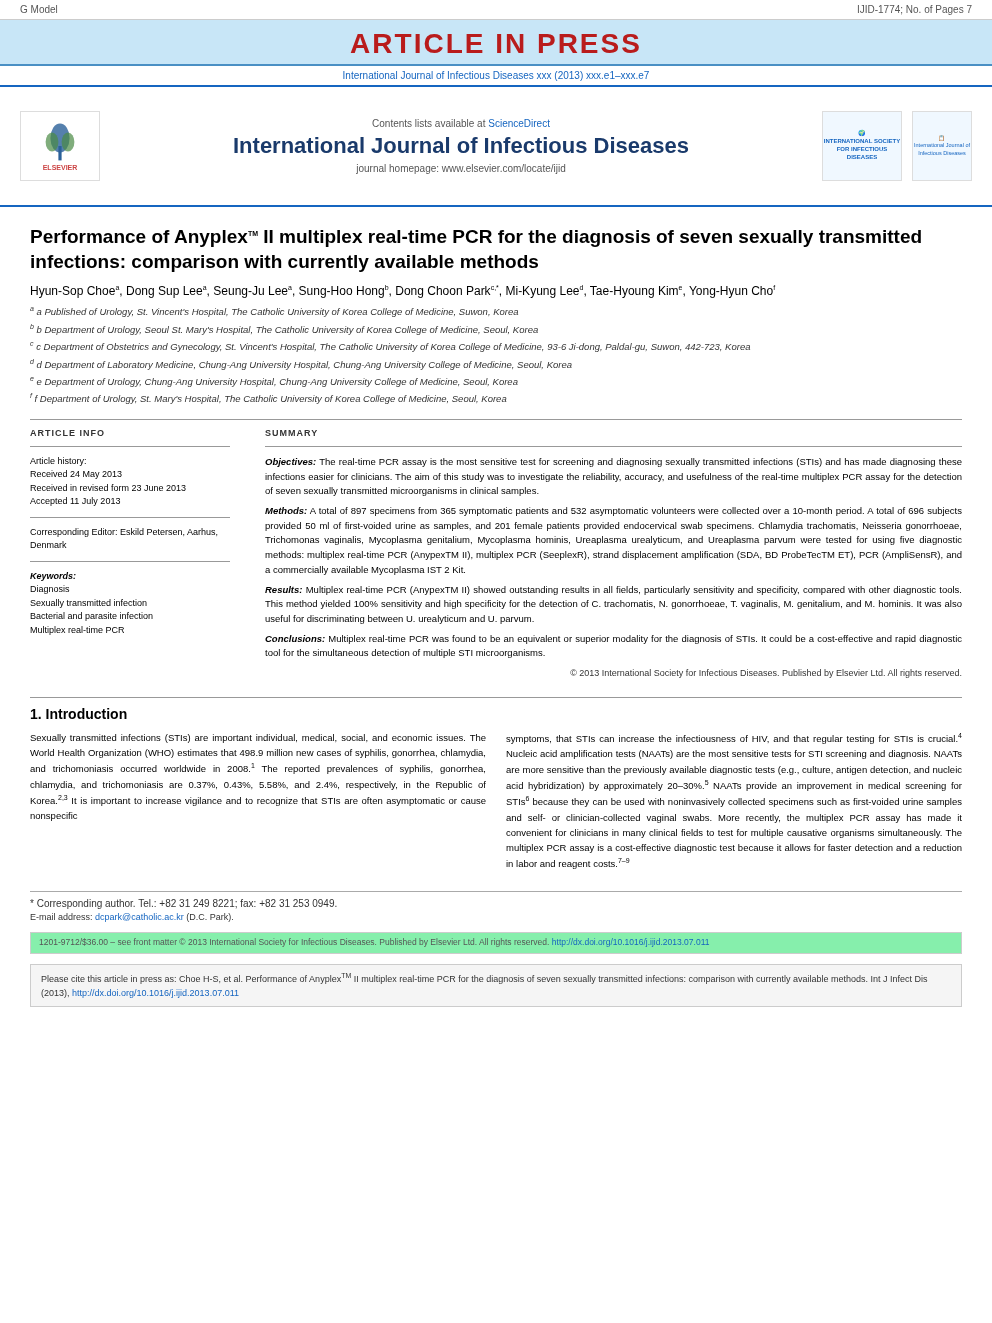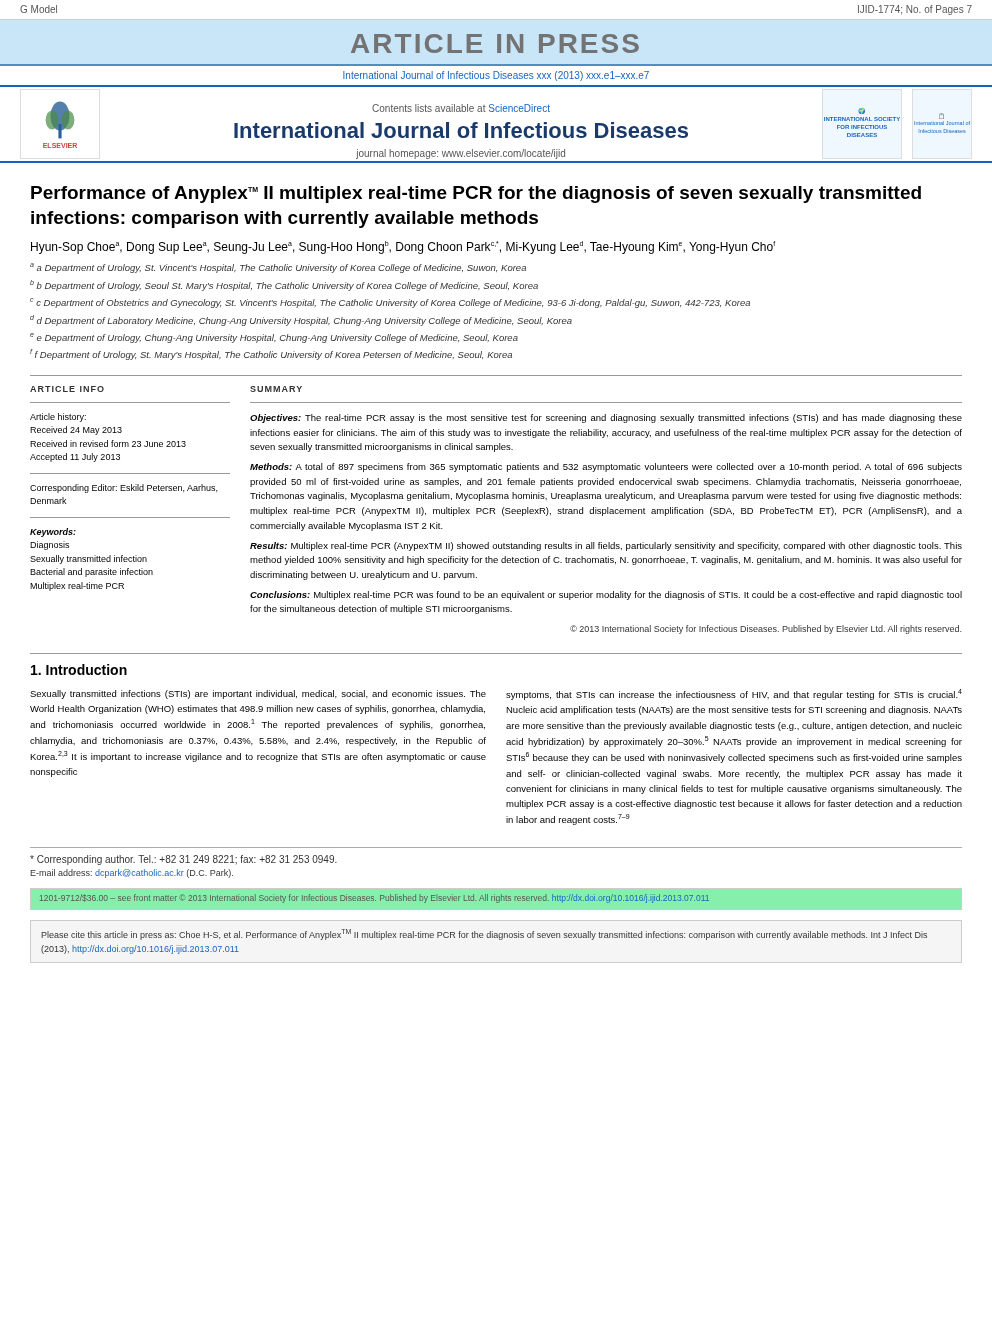--- a/index.html
+++ b/index.html
@@ -21,33 +21,33 @@
       font-size: 10px;
       color: #555;
     }
     .article-in-press-banner {
       background: #c8e6f7;
       text-align: center;
       padding: 8px 0 4px 0;
       font-size: 28px;
       font-weight: bold;
       letter-spacing: 2px;
-      color: #737373;
+      color: #b91c1c;
       border-bottom: 2px solid #4a90c4;
     }
     .doi-line {
       text-align: center;
       padding: 4px 0;
       font-size: 10px;
       color: #1565c0;
     }
     .journal-header {
       display: flex;
-      align-items: flex-end;
-      padding: 2px 20px;
+      align-items: center;
+      padding: 24px 20px;
       border-bottom: 2px solid #1565c0;
       border-top: 2px solid #1565c0;
       gap: 10px;
     }
     .elsevier-logo {
       width: 80px;
       height: 70px;
       flex-shrink: 0;
       background: #fff;
       border: 1px solid #ddd;
@@ -137,21 +137,21 @@
     .affiliations div {
       margin-bottom: 2px;
     }
     .divider {
       border: none;
       border-top: 1px solid #999;
       margin: 8px 0;
     }
     .two-col {
       display: flex;
-      gap: 20px;
+      gap: 35px;
       margin-top: 8px;
     }
     .article-info {
       width: 200px;
       flex-shrink: 0;
     }
     .article-info-title {
       font-size: 9px;
       font-weight: bold;
       letter-spacing: 1px;
@@ -323,26 +323,26 @@
 
   <div class="article-title">
     Performance of Anyplex<sup>TM</sup> II multiplex real-time PCR for the diagnosis of seven sexually transmitted infections: comparison with currently available methods
   </div>
 
   <div class="authors">
     Hyun-Sop Choe<sup>a</sup>, Dong Sup Lee<sup>a</sup>, Seung-Ju Lee<sup>a</sup>, Sung-Hoo Hong<sup>b</sup>, Dong Choon Park<sup>c,*</sup>, Mi-Kyung Lee<sup>d</sup>, Tae-Hyoung Kim<sup>e</sup>, Yong-Hyun Cho<sup>f</sup>
   </div>
 
   <div class="affiliations">
-    <div><sup>a</sup> <span>a Department of Urology, St. Vincent's Hospital, The Catholic University of Korea College of Medicine, Suwon, Korea</span></div>
+    <div><sup>a</sup> <span>a Published of Urology, St. Vincent's Hospital, The Catholic University of Korea College of Medicine, Suwon, Korea</span></div>
     <div><sup>b</sup> <span>b Department of Urology, Seoul St. Mary's Hospital, The Catholic University of Korea College of Medicine, Seoul, Korea</span></div>
     <div><sup>c</sup> <span>c Department of Obstetrics and Gynecology, St. Vincent's Hospital, The Catholic University of Korea College of Medicine, 93-6 Ji-dong, Paldal-gu, Suwon, 442-723, Korea</span></div>
     <div><sup>d</sup> <span>d Department of Laboratory Medicine, Chung-Ang University Hospital, Chung-Ang University College of Medicine, Seoul, Korea</span></div>
     <div><sup>e</sup> <span>e Department of Urology, Chung-Ang University Hospital, Chung-Ang University College of Medicine, Seoul, Korea</span></div>
-    <div><sup>f</sup> <span>f Department of Urology, St. Mary's Hospital, The Catholic University of Korea Petersen of Medicine, Seoul, Korea</span></div>
+    <div><sup>f</sup> <span>f Department of Urology, St. Mary's Hospital, The Catholic University of Korea College of Medicine, Seoul, Korea</span></div>
   </div>
 
   <hr class="divider">
 
   <div class="two-col">
 
     <div class="article-info">
       <div class="article-info-title">ARTICLE INFO</div>
 
       <hr class="divider">

